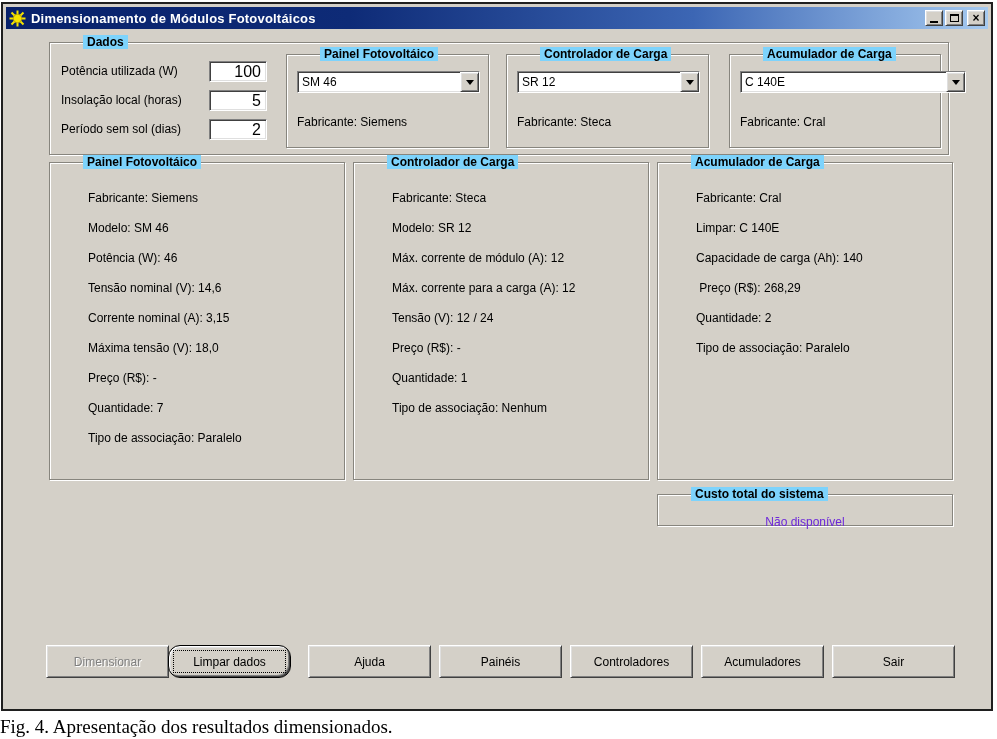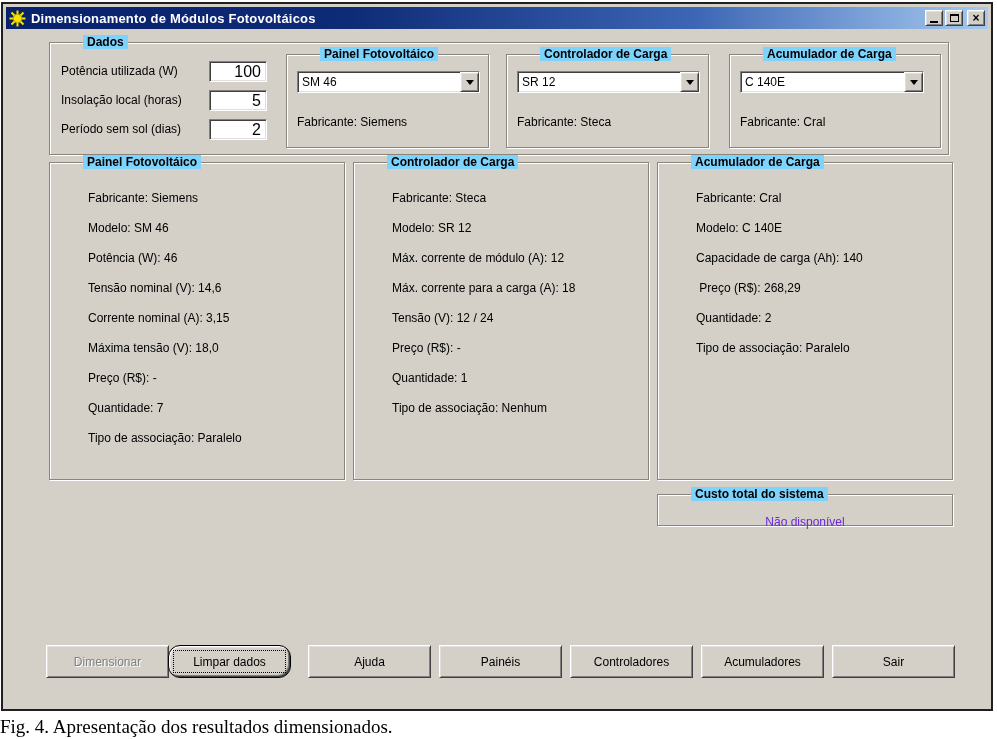--- a/index.html
+++ b/index.html
@@ -131,21 +131,21 @@
         <span class="combo-field">SR 12</span>
         <span class="combo-btn">
             <span class="tri"></span>
           </span>
       </div>
       <span class="fabricante" style="left:10px; top:60px;">Fabricante: Steca</span>
     </div>
 
     <div class="groupbox" style="left:726px; top:50px; width:212px; height:94px;">
       <span class="gb-label">Acumulador de Carga</span>
-      <div class="combo sunken" style="left:10px; top:16px; width:184px;">
+      <div class="combo sunken" style="left:10px; top:16px; width:226px;">
         <span class="combo-field">C 140E</span>
         <span class="combo-btn">
             <span class="tri"></span>
           </span>
       </div>
       <span class="fabricante" style="left:10px; top:60px;">Fabricante: Cral</span>
     </div>
 
     <div class="groupbox" style="left:46px; top:158px; width:296px; height:318px;">
       <span class="gb-label">Painel Fotovoltáico</span>
@@ -158,31 +158,31 @@
       <div class="detail-line" style="top:208px;">Preço (R$): -</div>
       <div class="detail-line" style="top:238px;">Quantidade: 7</div>
       <div class="detail-line" style="top:268px;">Tipo de associação: Paralelo</div>
     </div>
 
     <div class="groupbox" style="left:350px; top:158px; width:296px; height:318px;">
       <span class="gb-label">Controlador de Carga</span>
       <div class="detail-line" style="top:28px;">Fabricante: Steca</div>
       <div class="detail-line" style="top:58px;">Modelo: SR 12</div>
       <div class="detail-line" style="top:88px;">Máx. corrente de módulo (A): 12</div>
-      <div class="detail-line" style="top:118px;">Máx. corrente para a carga (A): 18</div>
+      <div class="detail-line" style="top:118px;">Máx. corrente para a carga (A): 12</div>
       <div class="detail-line" style="top:148px;">Tensão (V): 12 / 24</div>
       <div class="detail-line" style="top:178px;">Preço (R$): -</div>
       <div class="detail-line" style="top:208px;">Quantidade: 1</div>
       <div class="detail-line" style="top:238px;">Tipo de associação: Nenhum</div>
     </div>
 
     <div class="groupbox" style="left:654px; top:158px; width:296px; height:318px;">
       <span class="gb-label">Acumulador de Carga</span>
       <div class="detail-line" style="top:28px;">Fabricante: Cral</div>
-      <div class="detail-line" style="top:58px;">Modelo: C 140E</div>
+      <div class="detail-line" style="top:58px;">Limpar: C 140E</div>
       <div class="detail-line" style="top:88px;">Capacidade de carga (Ah): 140</div>
       <div class="detail-line" style="top:118px;"> Preço (R$): 268,29</div>
       <div class="detail-line" style="top:148px;">Quantidade: 2</div>
       <div class="detail-line" style="top:178px;">Tipo de associação: Paralelo</div>
     </div>
 
     <div class="groupbox" style="left:654px; top:490px; width:296px; height:32px;">
       <span class="gb-label">Custo total do sistema</span>
       <div class="custo-value" style="top:20px;">Não disponível</div>
     </div>

